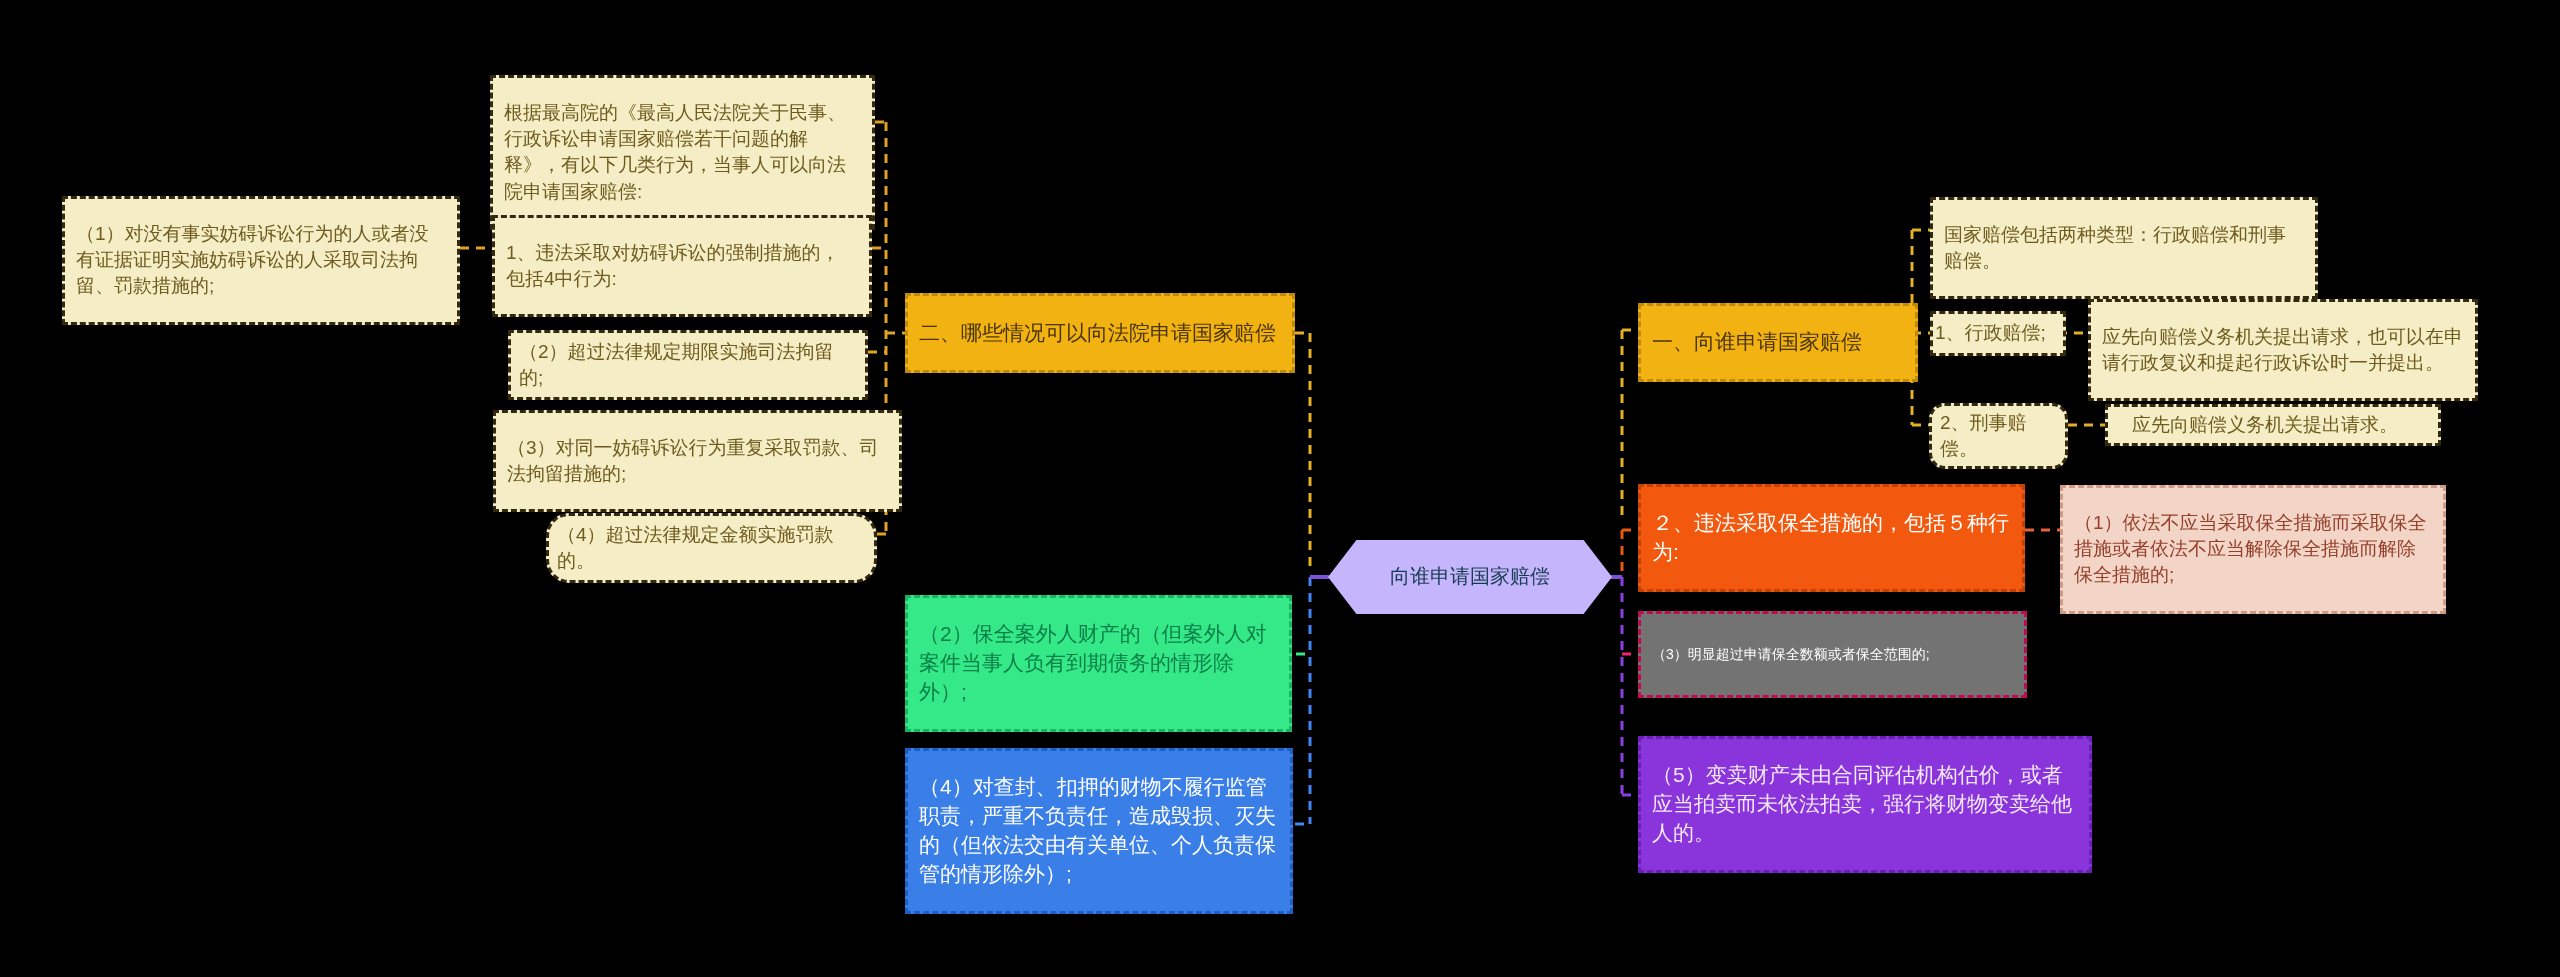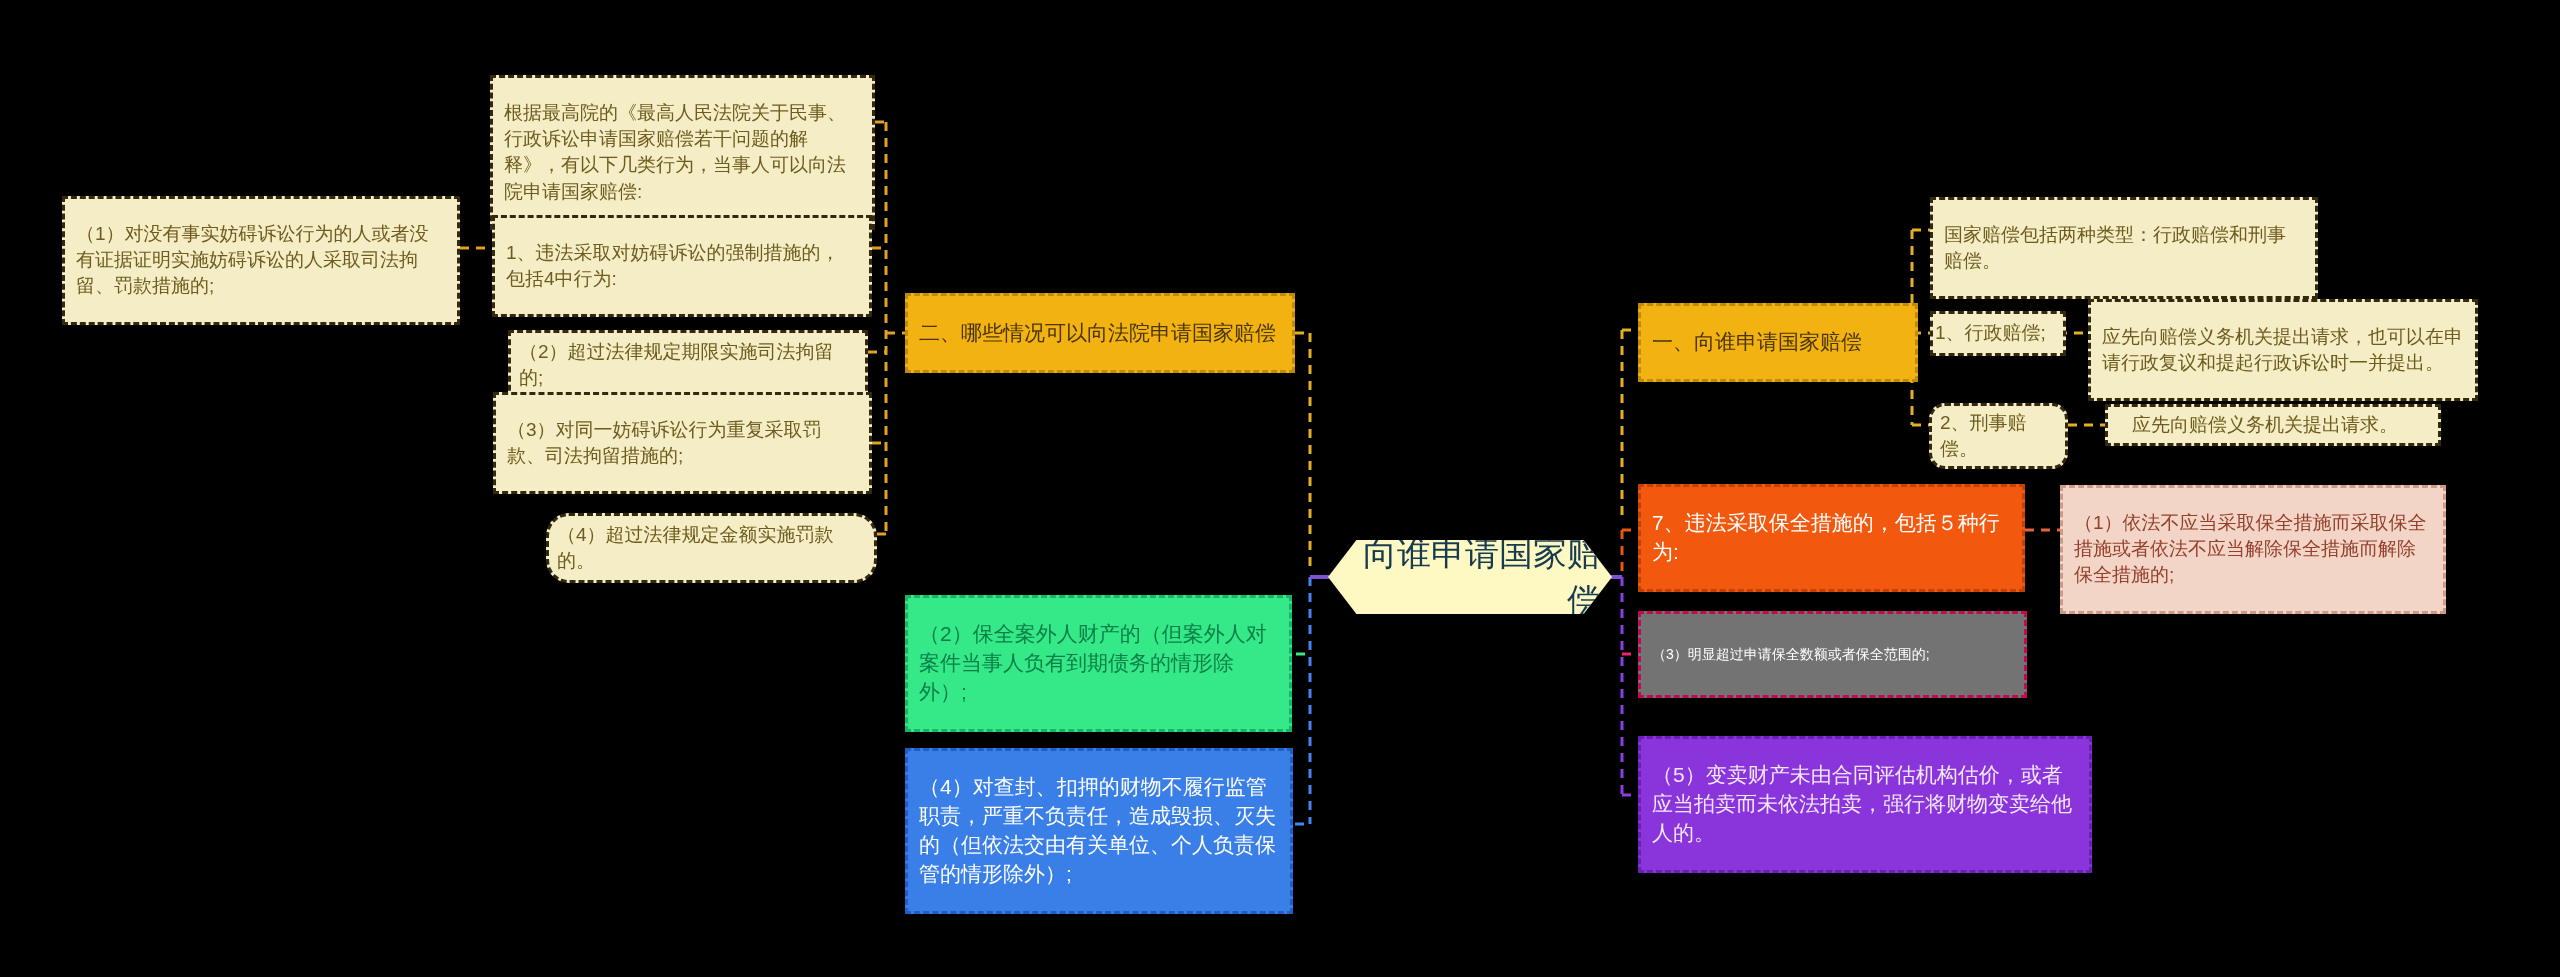--- a/index.html
+++ b/index.html
@@ -12,21 +12,21 @@
           border: 3px dashed transparent; background-clip: padding-box;
           font-size: 19px; line-height: 1.38; padding: 22px 11px; cursor: default; }
   .beige     { background: #F5EDC6; border-color: #32290F; color: #6E5C1E; }
   .amber     { background: #F2B212; border-color: #C08B06; color: #4A3505; font-size: 21px; }
   .green     { background: #35E888; border-color: #17B565; color: #0A8048; font-size: 21px; }
   .bluebox   { background: #3A7FE8; border-color: #1F5FC4; color: #FFFFFF; font-size: 21px; }
   .orangered { background: #F2590E; border-color: #C24105; color: #FFFFFF; font-size: 21px; }
   .pinkbox   { background: #F2D5C7; border-color: #CE9B87; color: #95402C; }
   .magenta   { background: #737373; border-color: #C00A54; color: #FFFFFF; font-size: 14px; }
   .purplebox { background: #8A35DC; border-color: #671FB4; color: #F4E8FC; font-size: 21px; }
-  .hexagon   { background: #fef9c3; color: #173B50; font-size: 34px; font-weight: 500;
+  .hexagon   { background: #c4b5fd; color: #173B50; font-size: 20px; font-weight: 500;
                border: none; justify-content: center; text-align: right;
                clip-path: polygon(0% 50%, 10% 0%, 90% 0%, 100% 50%, 90% 100%, 10% 100%); }
 </style>
 </head>
 <body>
 
 <div id="canvas">
 
   <svg id="wires" viewBox="0 0 2560 977" xmlns="http://www.w3.org/2000/svg">
 
@@ -87,21 +87,21 @@
   </svg>
 
   <div class="node beige" style="left:490px; top:75px; width:385px; min-height:95px;">根据最高院的《最高人民法院关于民事、行政诉讼申请国家赔偿若干问题的解释》，有以下几类行为，当事人可以向法院申请国家赔偿:</div>
 
   <div class="node beige" style="left:62px; top:196px; width:398px; min-height:102px;">（1）对没有事实妨碍诉讼行为的人或者没有证据证明实施妨碍诉讼的人采取司法拘留、罚款措施的;</div>
 
   <div class="node beige" style="left:492px; top:215px; width:380px; min-height:67px;">1、违法采取对妨碍诉讼的强制措施的，包括4中行为:</div>
 
   <div class="node beige" style="left:508px; top:330px; width:360px; min-height:43px; padding:6px 8px;">（2）超过法律规定期限实施司法拘留的;</div>
 
-  <div class="node beige" style="left:493px; top:392px; width:379px; min-height:67px;">（3）对同一妨碍诉讼行为重复采取罚款、司法拘留措施的;</div>
+  <div class="node beige" style="left:493px; top:410px; width:409px; min-height:67px;">（3）对同一妨碍诉讼行为重复采取罚款、司法拘留措施的;</div>
 
   <div class="node beige" style="left:546px; top:513px; width:331px; min-height:43px; padding:6px 8px;border-radius:23px;">（4）超过法律规定金额实施罚款的。</div>
 
   <div class="node amber" style="left:905px; top:293px; width:390px; min-height:80px;">二、哪些情况可以向法院申请国家赔偿</div>
 
   <div class="node green" style="left:905px; top:595px; width:387px; min-height:117px;">（2）保全案外人财产的（但案外人对案件当事人负有到期债务的情形除外）;</div>
 
   <div class="node bluebox" style="left:905px; top:748px; width:388px; min-height:153px;">（4）对查封、扣押的财物不履行监管职责，严重不负责任，造成毁损、灭失的（但依法交由有关单位、个人负责保管的情形除外）;</div>
 
   <div class="node hexagon" style="left:1328px; top:540px; width:284px; height:74px;">向谁申请国家赔偿</div>
@@ -111,21 +111,21 @@
   <div class="node beige" style="left:1930px; top:197px; width:388px; min-height:64px;">国家赔偿包括两种类型：行政赔偿和刑事赔偿。</div>
 
   <div class="node beige" style="left:1930px; top:311px; width:136px; min-height:45px; padding:4px 2px;">1、行政赔偿;</div>
 
   <div class="node beige" style="left:2088px; top:299px; width:390px; min-height:68px;">应先向赔偿义务机关提出请求，也可以在申请行政复议和提起行政诉讼时一并提出。</div>
 
   <div class="node beige" style="left:1929px; top:403px; width:139px; min-height:43px; padding:4px 8px;border-radius:16px;">2、刑事赔偿。</div>
 
   <div class="node beige" style="left:2105px; top:404px; width:336px; min-height:42px; padding:4px 24px;">应先向赔偿义务机关提出请求。</div>
 
-  <div class="node orangered" style="left:1638px; top:484px; width:387px; min-height:90px;">7、违法采取保全措施的，包括５种行为:</div>
+  <div class="node orangered" style="left:1638px; top:484px; width:387px; min-height:90px;">２、违法采取保全措施的，包括５种行为:</div>
 
   <div class="node pinkbox" style="left:2060px; top:485px; width:386px; min-height:90px;">（1）依法不应当采取保全措施而采取保全措施或者依法不应当解除保全措施而解除保全措施的;</div>
 
   <div class="node magenta" style="left:1638px; top:611px; width:389px; min-height:87px;">（3）明显超过申请保全数额或者保全范围的;</div>
 
   <div class="node purplebox" style="left:1638px; top:736px; width:454px; min-height:119px;">（5）变卖财产未由合同评估机构估价，或者应当拍卖而未依法拍卖，强行将财物变卖给他人的。</div>
 
 </div>
 
 </body></html>

